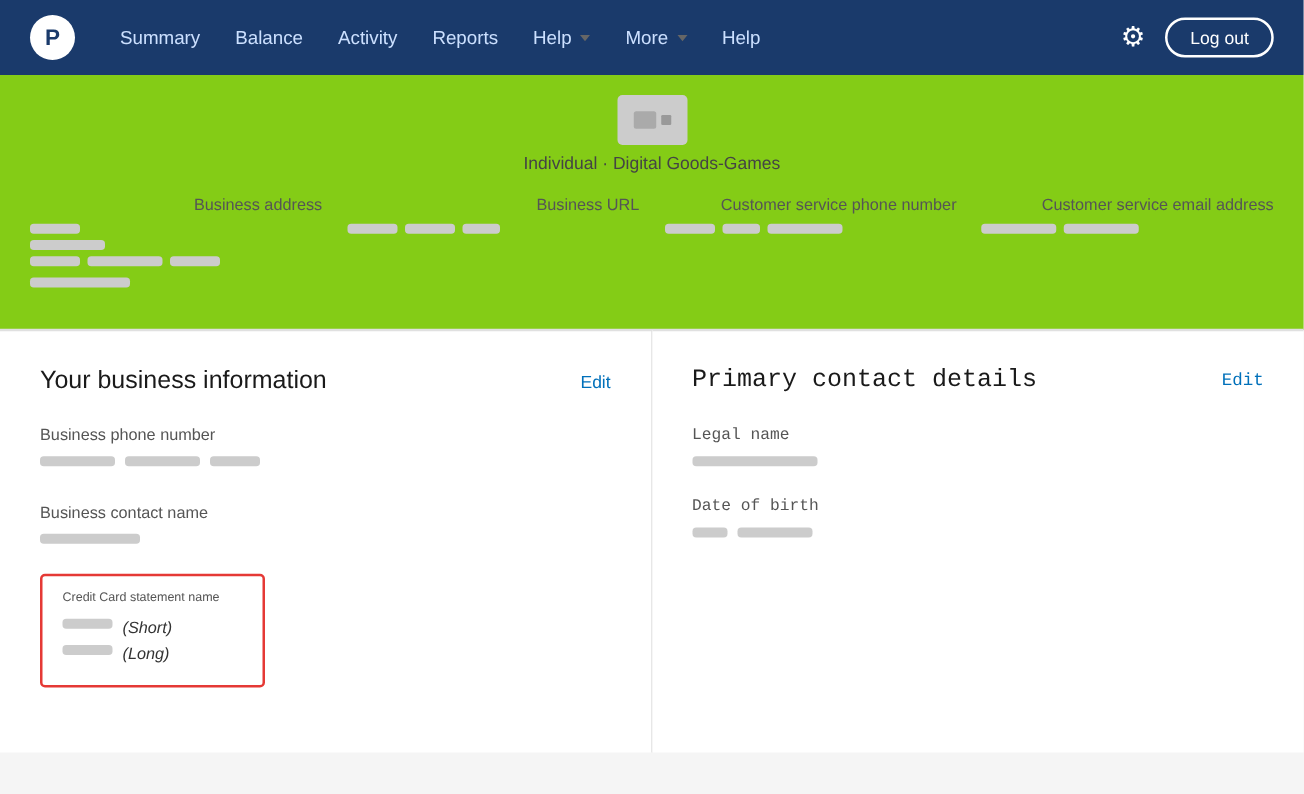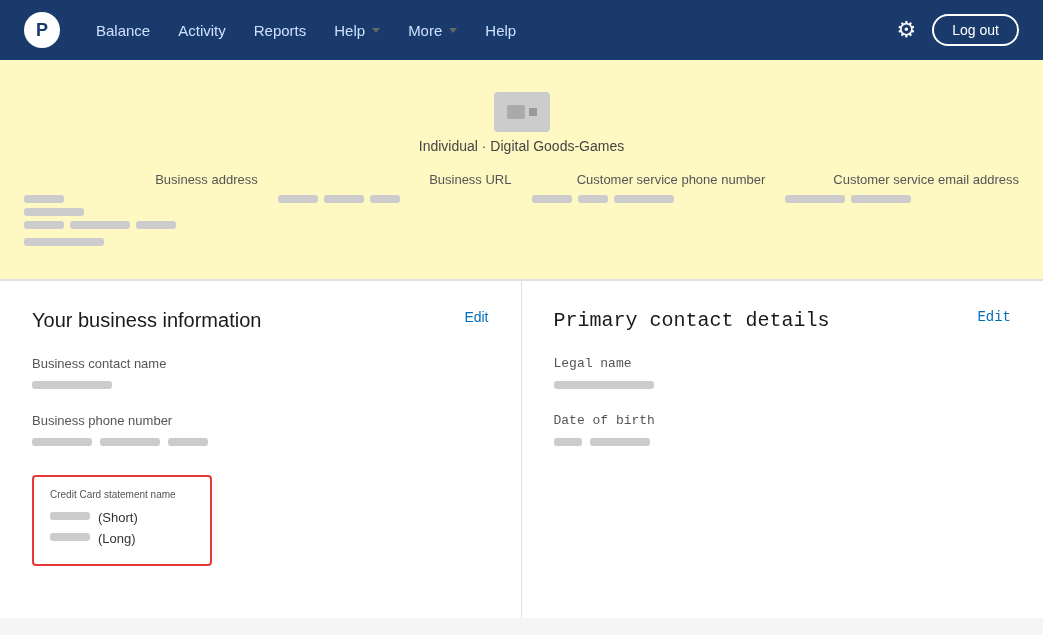--- a/index.html
+++ b/index.html
@@ -55,22 +55,22 @@
       border-radius: 20px;
       padding: 6px 18px;
       font-size: 14px;
       cursor: pointer;
       font-weight: 500;
       text-align: center;
     }
 
     
     .profile-section {
-      background: #fef9c3;
-      padding: 32px 24px 28px;
+      background: #84cc16;
+      padding: 16px 24px 28px;
       display: flex;
       flex-direction: column;
       align-items: center;
       border-bottom: 1px solid #e0e0e0;
     }
     .avatar-container {
       margin-bottom: 6px;
     }
     .avatar-placeholder {
       width: 56px; height: 40px;
@@ -124,21 +124,21 @@
       border-right: 1px solid #e0e0e0;
       border-top: 1px solid #e0e0e0;
     }
     .info-card:last-child {
       border-right: none;
       font-family: Liberation Mono, monospace;
     }
     .card-header {
       display: flex;
       justify-content: space-between;
-      align-items: flex-start;
+      align-items: center;
       margin-bottom: 24px;
     }
     .card-title {
       font-size: 20px;
       font-weight: 500;
       color: #1a1a1a;
     }
     .edit-link {
       color: #0070ba;
       font-size: 14px;
@@ -163,21 +163,21 @@
       padding: 12px 16px;
       display: inline-block;
       min-width: 180px;
     }
     .cc-label {
       font-size: 10px;
       color: #555;
       margin-bottom: 10px;
     }
     .cc-row {
-      display: flex; align-items: flex-end; gap: 8px; margin-bottom: 6px;
+      display: flex; align-items: center; gap: 8px; margin-bottom: 6px; font-style: italic;
     }
     .cc-row-label {
       font-size: 13px;
       color: #333;
     }
     .chevron-down {
       display: inline-block;
       width: 0; height: 0;
       border-left: 4px solid transparent;
       border-right: 4px solid transparent;
@@ -186,20 +186,21 @@
     }
   </style>
 </head>
 <body>
 
 <nav>
   <div class="nav-logo">
     <span class="nav-logo-inner">P</span>
   </div>
   <div class="nav-links">
+    <a class="nav-link">Summary</a>
     <a class="nav-link">Balance</a>
     <a class="nav-link">Activity</a>
     <a class="nav-link">Reports</a>
     <a class="nav-link">
       <span>Help</span>
       <span class="chevron-down"></span>
     </a>
     <a class="nav-link">
       <span>More</span>
       <span class="chevron-down"></span>
@@ -267,30 +268,30 @@
 </div>
 
 <div class="main-content">
 
   <div class="info-card">
     <div class="card-header">
       <h2 class="card-title">Your business information</h2>
       <a class="edit-link">Edit</a>
     </div>
     <div class="field-section">
+      <div class="field-label">Business phone number</div>
+      <div style="display:flex;gap:8px;">
+        <div class="blurred-block w60 h8"></div>
+        <div class="blurred-block w60 h8"></div>
+        <div class="blurred-block w40 h8"></div>
+      </div>
+    </div>
+    <div class="field-section">
       <div class="field-label">Business contact name</div>
       <div class="blurred-block w80 h8"></div>
-    </div>
-    <div class="field-section">
-      <div class="field-label">Business phone number</div>
-      <div style="display:flex;gap:8px;">
-        <div class="blurred-block w60 h8"></div>
-        <div class="blurred-block w60 h8"></div>
-        <div class="blurred-block w40 h8"></div>
-      </div>
     </div>
     <div class="field-section">
       <div class="cc-statement-box">
         <div class="cc-label">Credit Card statement name</div>
         <div class="cc-row">
           <div class="blurred-block w40 h8"></div>
           <span class="cc-row-label">(Short)</span>
         </div>
         <div class="cc-row">
           <div class="blurred-block w40 h8"></div>

